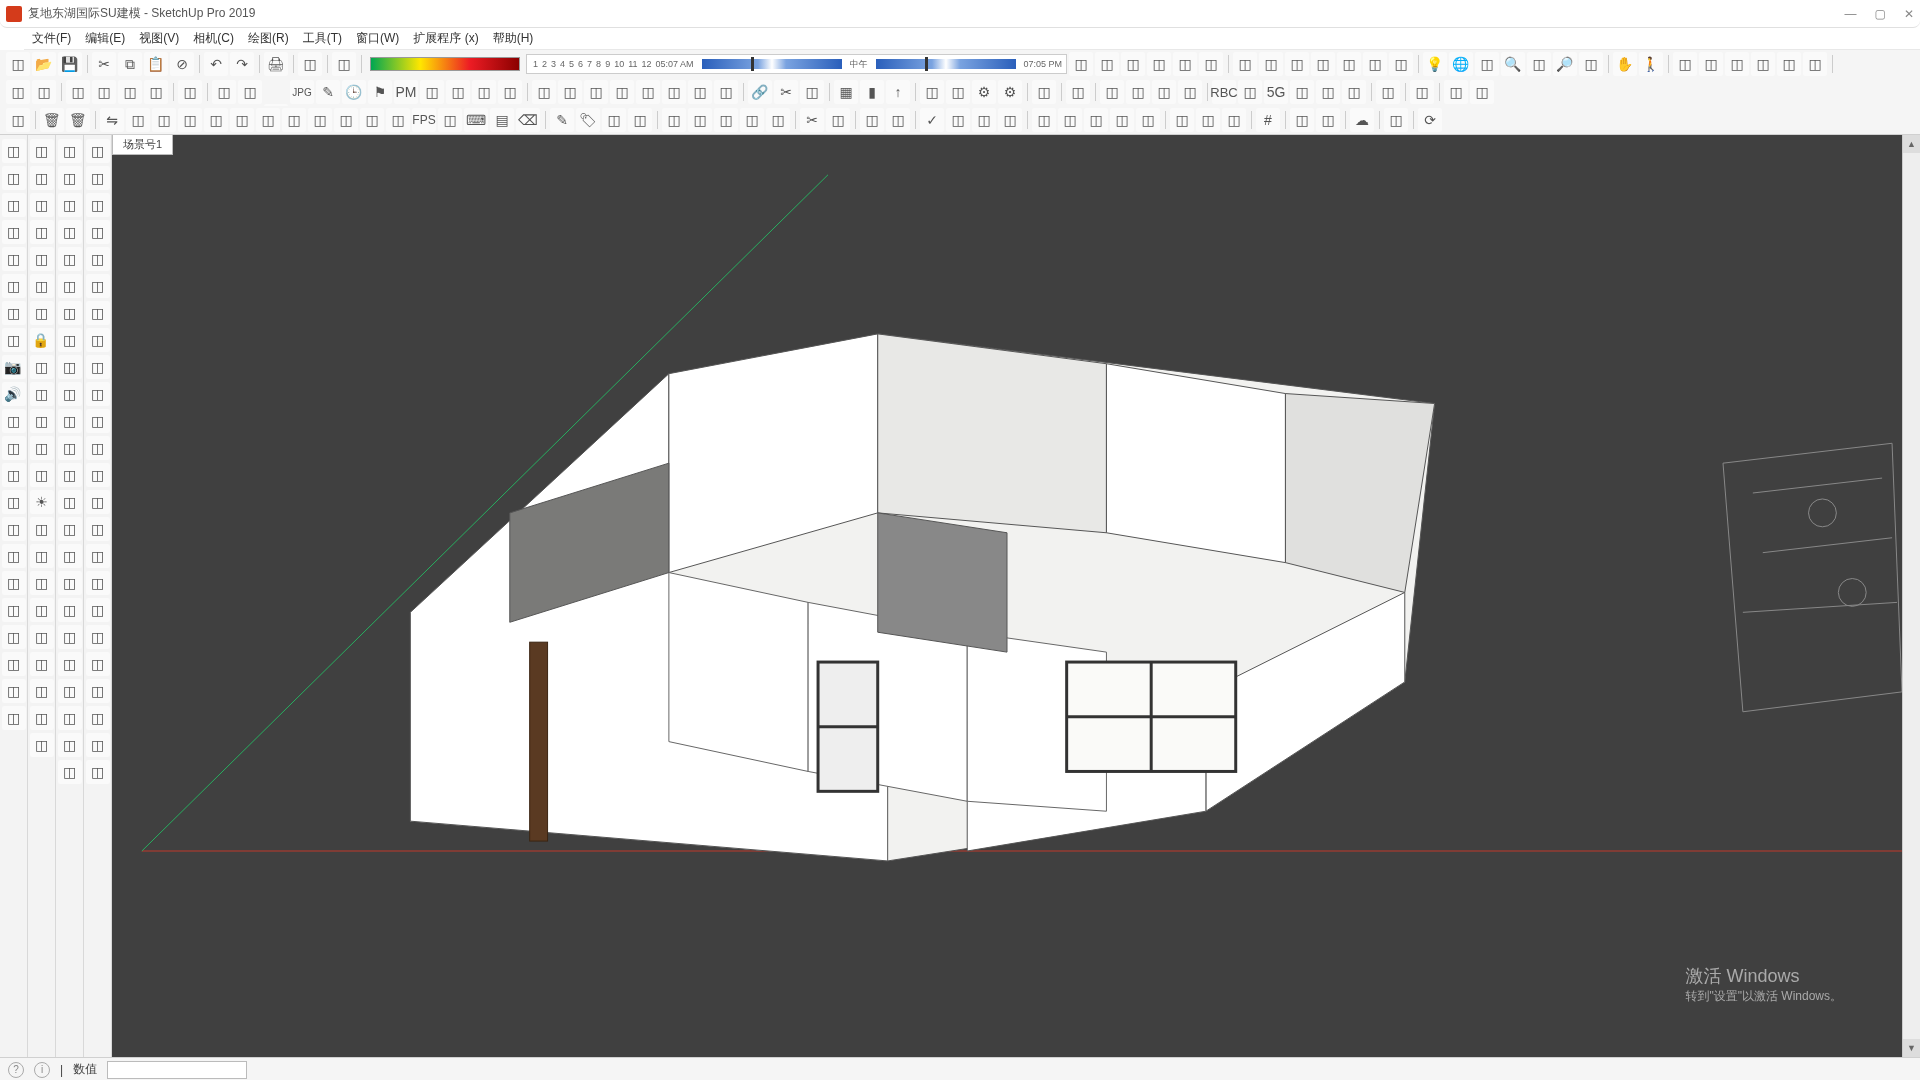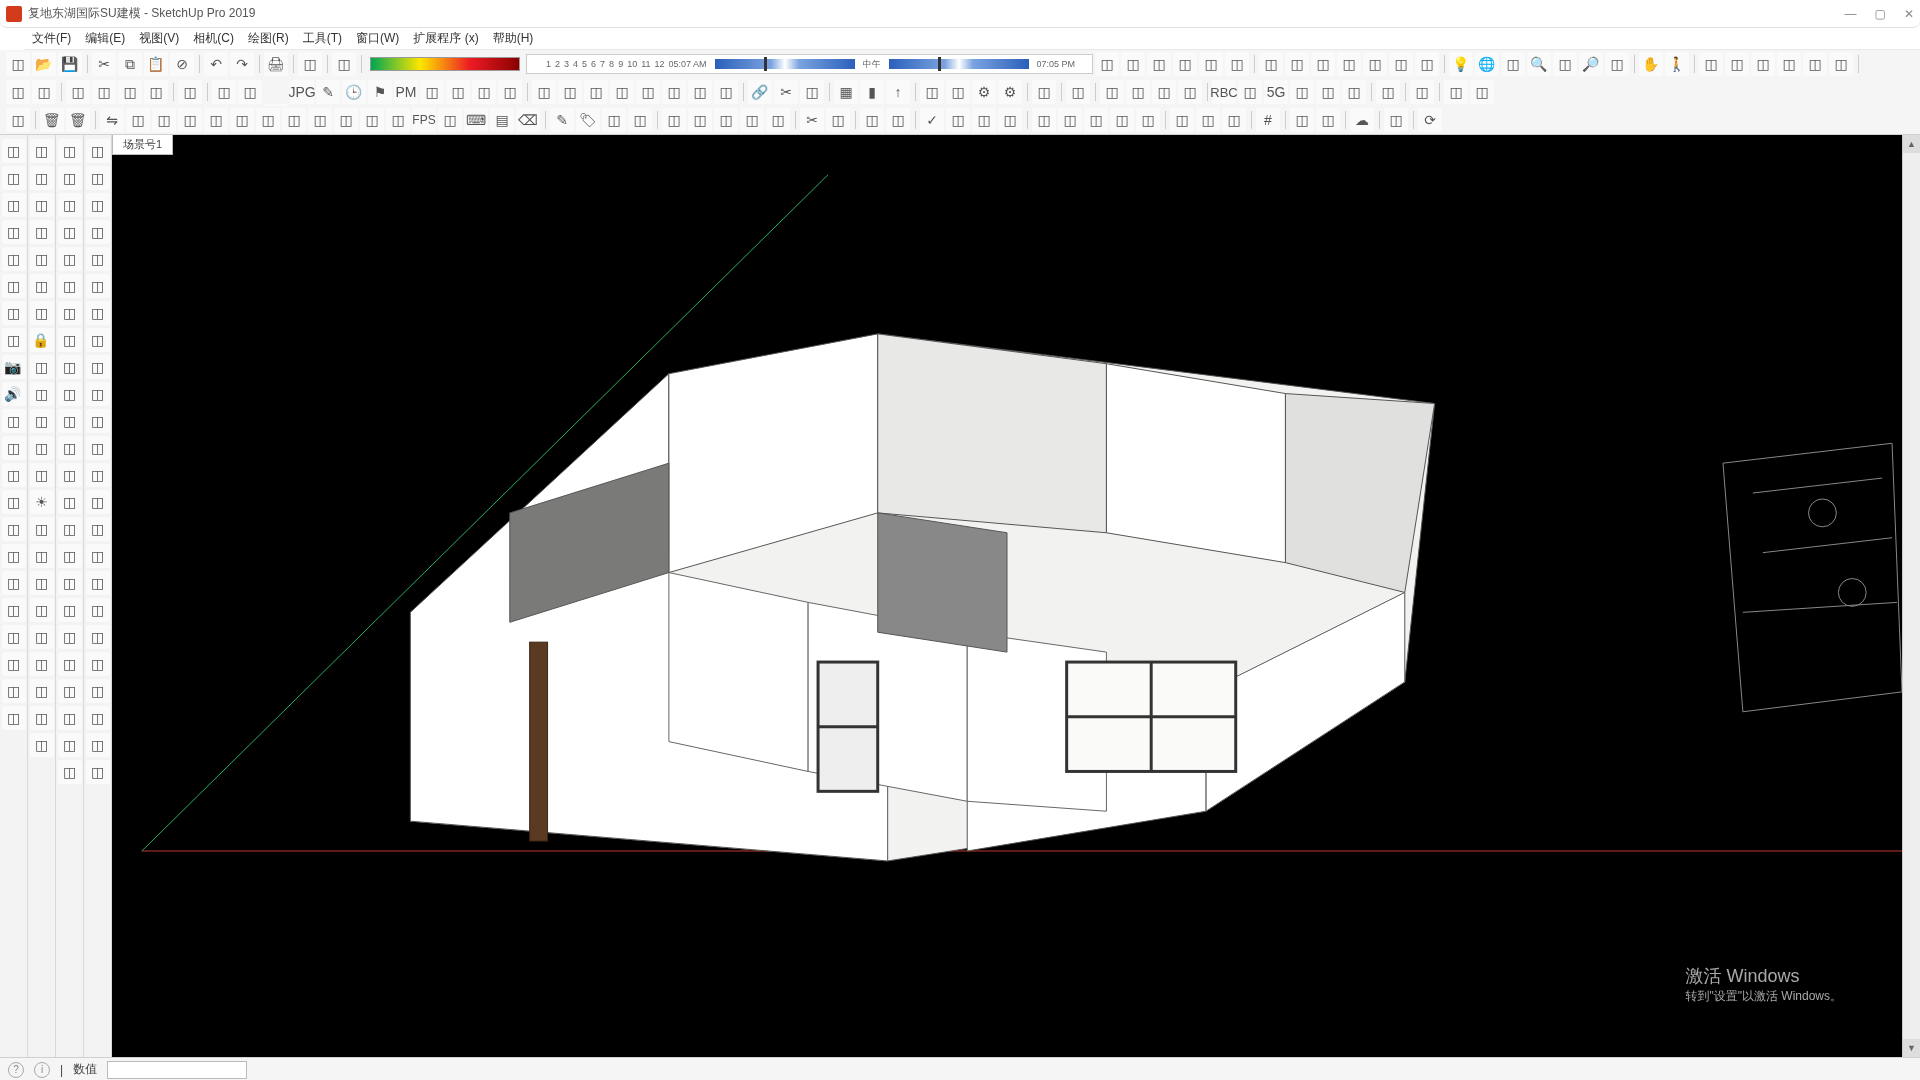--- a/index.html
+++ b/index.html
@@ -9,30 +9,30 @@
   .titlebar .title { color: #555; flex: 1; }
   .winbtns { display: flex; gap: 18px; color: #888; }
   .winbtns span { cursor: pointer; }
   .menubar { height: 22px; background: #fff; display: flex; align-items: center; padding: 0 8px; gap: 14px; color: #333; border-bottom: 1px solid #e8e8e8; margin-left: 24px; }
   .menubar span { cursor: pointer; }
   .toolbars { background: #f5f5f5; border-bottom: 1px solid #d0d0d0; }
   .toolbar-row { display: flex; align-items: center; height: 28px; padding: 0 6px; gap: 2px; flex-wrap: nowrap; overflow: hidden; }
   .tb { width: 24px; height: 24px; border: 1px solid transparent; border-radius: 2px; display: flex; align-items: center; justify-content: center; font-size: 14px; color: #555; cursor: pointer; background: #fafafa; }
   .tb.sep { width: 6px; background: none; border: none; cursor: default; }
   .tb.sep::after { content: ""; width: 1px; height: 18px; background: #ccc; display: block; margin: 0 auto; }
-  .timebar { display: flex; align-items: center; gap: 2px; font-size: 9px; color: #666; background: #fff; border: 1px solid #ccc; padding: 1px 17px; height: 20px; }
+  .timebar { display: flex; align-items: center; gap: 2px; font-size: 9px; color: #666; background: #fff; border: 1px solid #ccc; padding: 1px 4px; height: 20px; }
   .timebar .nums span { padding: 0 2px; cursor: pointer; }
   .timebar .track { width: 140px; height: 10px; background: linear-gradient(90deg,#2a5fbb,#7aa3e0 40%,#fff 50%,#7aa3e0 60%,#2a5fbb); position: relative; margin: 0 6px; }
   .timebar .track::after { content:""; position:absolute; left:35%; top:-2px; width:3px; height:14px; background:#333; }
   .gradbar { width: 150px; height: 14px; background: linear-gradient(90deg,#00a651,#ffe600,#ed1c24,#8b0000); border:1px solid #999; margin: 0 4px; }
   .main { display: flex; height: calc(1080px - 28px - 22px - 84px - 24px); }
   .side { width: 28px; background: #f3f3f3; border-right: 1px solid #d8d8d8; display: flex; flex-direction: column; align-items: center; padding-top: 4px; gap: 3px; }
   .side .tb { width: 24px; height: 24px; }
   .side-stack { display: flex; }
-  .viewport { flex: 1; background: #000000; position: relative; overflow: hidden; }
+  .viewport { flex: 1; background: #404040; position: relative; overflow: hidden; }
   .scenetab { position: absolute; top: 0; left: 0; background: #fff; border: 1px solid #bbb; border-top: none; padding: 2px 10px; font-size: 11px; color: #444; z-index: 3; }
   .model-svg { position: absolute; inset: 0; }
   .activate { position: absolute; right: 60px; bottom: 52px; color: #aaa; font-size: 18px; text-align: left; pointer-events: none; }
   .activate .sub { font-size: 12px; }
   .statusbar { height: 24px; background: #f5f5f5; border-top: 1px solid #d0d0d0; display: flex; align-items: center; padding: 0 8px; font-size: 12px; color: #444; gap: 10px; }
   .statusbar .sicon { width:16px; height:16px; border:1px solid #aaa; border-radius:50%; display:flex; align-items:center; justify-content:center; font-size:10px; color:#888;}
   .statusbar .msg { flex: 1; }
   .statusbar .vbox { border:1px solid #bbb; padding:1px 6px; background:#fff; min-width:140px; height:18px; }
   .rscroll { width: 18px; background:#eee; border-left:1px solid #ccc; display:flex; flex-direction:column; }
   .rscroll .arrow{ height:18px; text-align:center; color:#666; font-size:9px; line-height:18px; background:#ddd;}
@@ -133,21 +133,21 @@
       <div class="tb">◫</div>
       <div class="tb">◫</div>
       <div class="tb">◫</div>
       <div class="tb">◫</div>
       <div class="tb sep"></div>
       <div class="tb">◫</div>
       <div class="tb sep"></div>
       <div class="tb">◫</div>
       <div class="tb">◫</div>
       <div class="tb" style="font-size: 8px; margin-top: 48px;">PNG</div>
-      <div class="tb" style="font-size: 14px;">JPG</div>
+      <div class="tb" style="font-size: 10px;">JPG</div>
       <div class="tb">✎</div>
       <div class="tb">🕒</div>
       <div class="tb">⚑</div>
       <div class="tb">PM</div>
       <div class="tb">◫</div>
       <div class="tb">◫</div>
       <div class="tb">◫</div>
       <div class="tb">◫</div>
       <div class="tb sep"></div>
       <div class="tb">◫</div>

